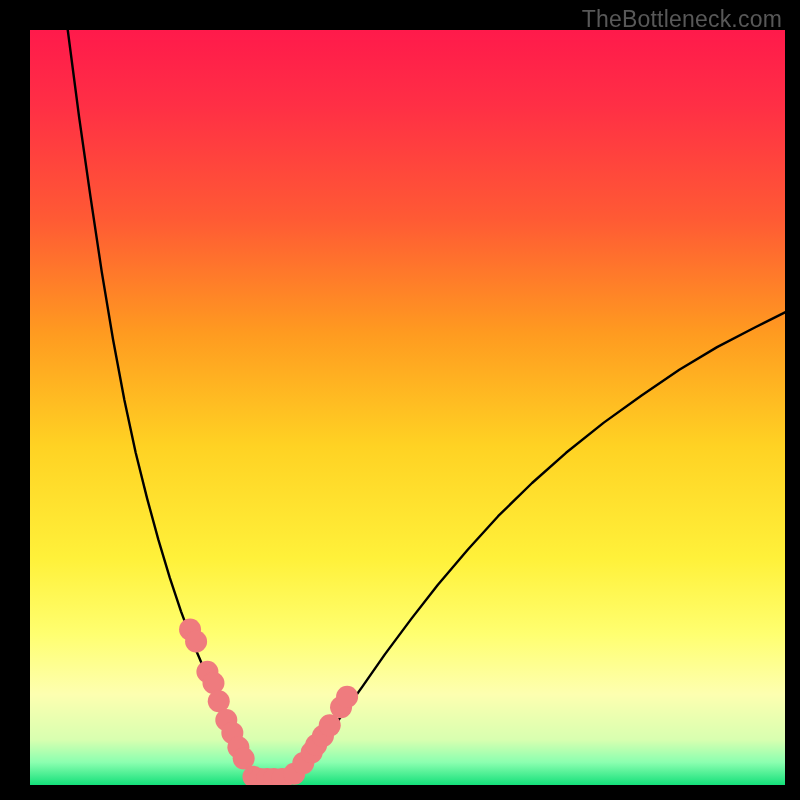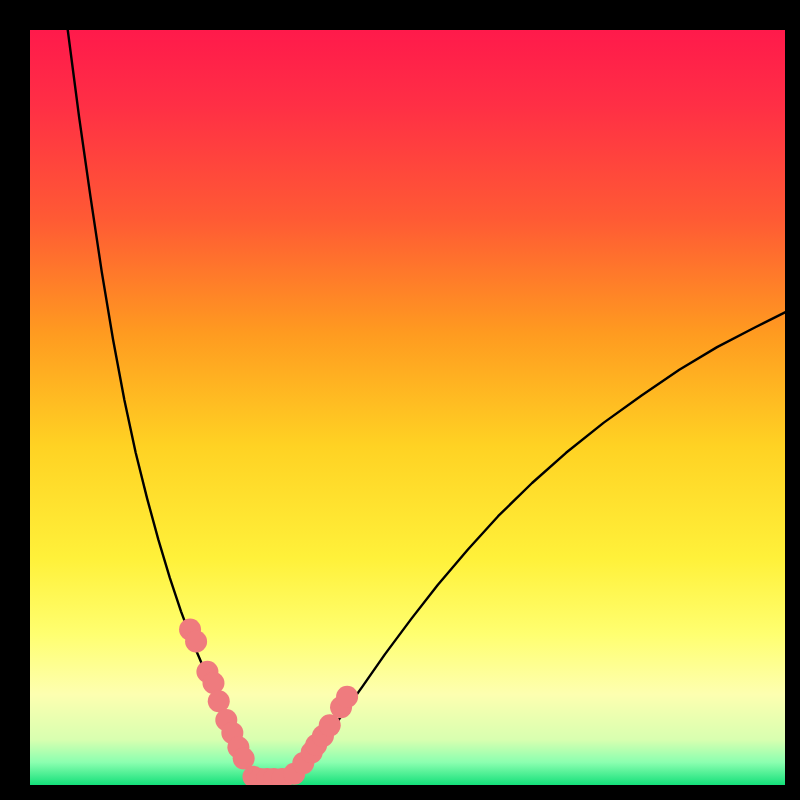--- a/index.html
+++ b/index.html
@@ -90,13 +90,14 @@
           <circle cx="273.31" cy="733.11" r="11" fill="#ef7b7e"></circle>
           <circle cx="281.62" cy="722.53" r="11" fill="#ef7b7e"></circle>
           <circle cx="286.14" cy="714.99" r="11" fill="#ef7b7e"></circle>
           <circle cx="292.94" cy="705.92" r="11" fill="#ef7b7e"></circle>
           <circle cx="299.74" cy="695.36" r="11" fill="#ef7b7e"></circle>
           <circle cx="311.06" cy="677.24" r="11" fill="#ef7b7e"></circle>
           <circle cx="317.10" cy="666.66" r="11" fill="#ef7b7e"></circle>
         </g>
     </svg>
   </div>
+  <div class="watermark">TheBottleneck.com</div>
 </div>
 
 </body></html>

